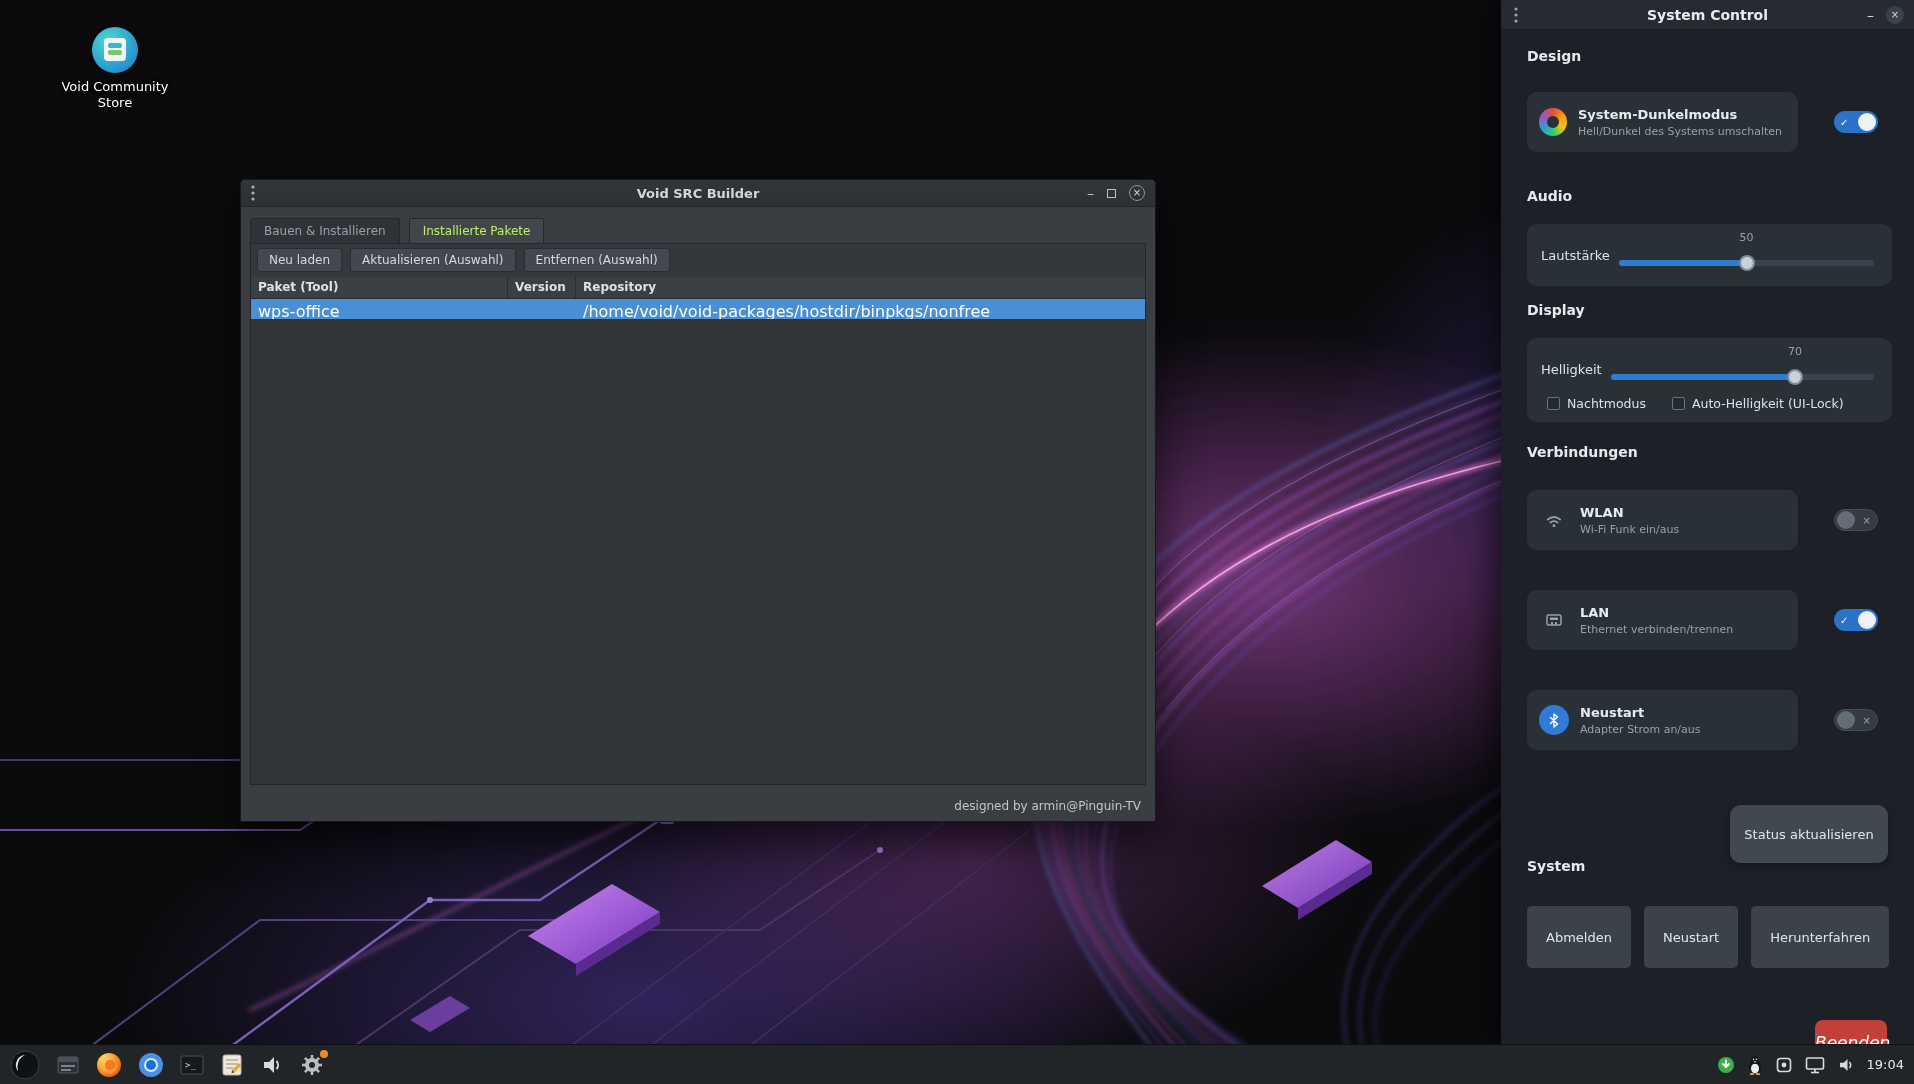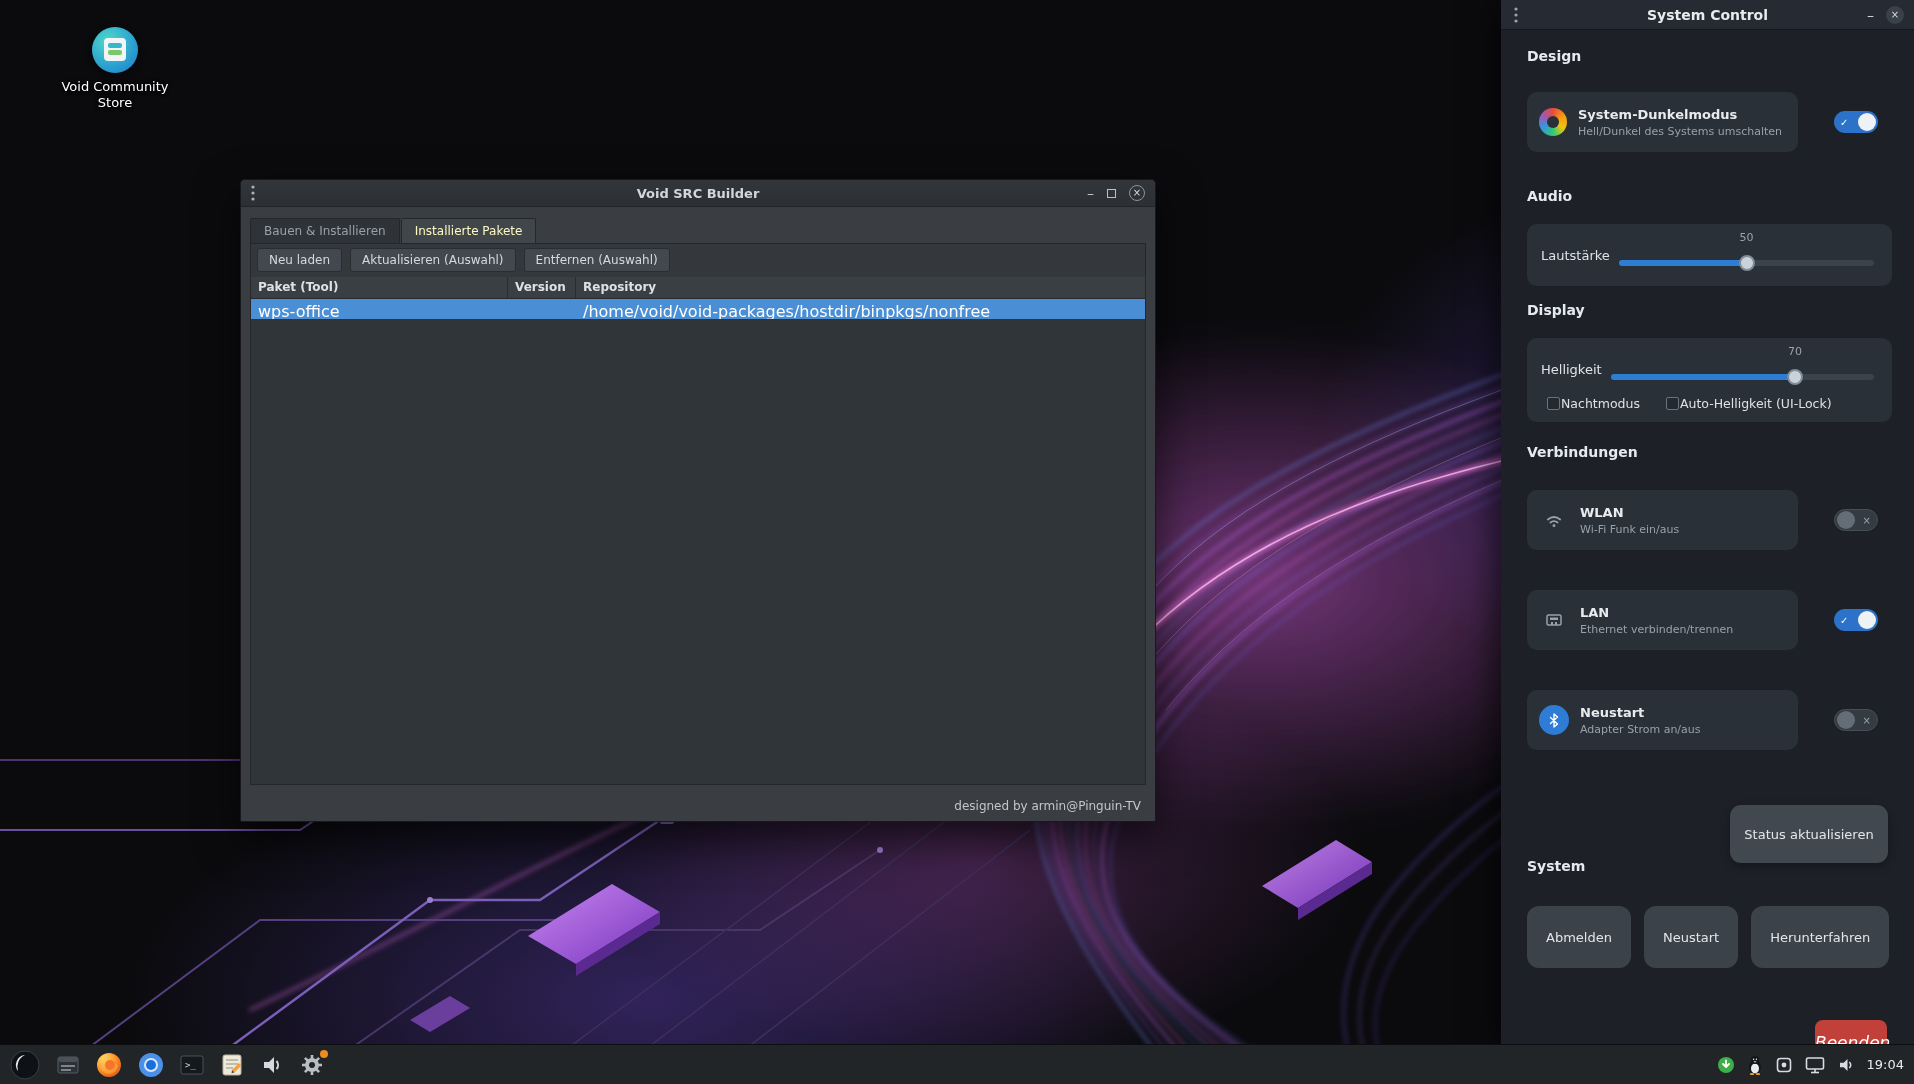--- a/index.html
+++ b/index.html
@@ -27,24 +27,24 @@
   .bw-titlebar { position:relative; height:27px; background:linear-gradient(#32363b,#2c3034);
       border-bottom:1px solid #222528; border-radius:4px 4px 0 0; display:flex; align-items:center; }
   .bw-menu { margin-left:10px; z-index:2; display:flex; }
   .bw-title { position:absolute; left:0; right:0; text-align:center; color:#d4d7d9;
       font-weight:bold; font-size:13px; }
   .bw-controls { position:absolute; right:10px; top:0; bottom:0; display:flex; align-items:center; gap:13px; z-index:2; }
   .ctl-min { color:#bcc0c3; font-size:14px; line-height:1; cursor:default; }
   .ctl-restore { width:9px; height:9px; border:1.5px solid #bcc0c3; display:inline-block; }
   .ctl-close { width:16px; height:16px; border-radius:50%; border:1px solid #8f9497; color:#d7dadd;
       font-size:10px; line-height:14px; text-align:center; display:inline-block; }
-  .bw-tabs { position:absolute; left:9px; top:38px; display:flex; gap:1px; }
+  .bw-tabs { position:absolute; left:9px; top:38px; display:flex; gap:9px; }
   .bw-tab { height:25px; line-height:25px; padding:0 13px; background:#2f3338; color:#9aa0a5;
       font-size:12px; border:1px solid #25282b; border-bottom:none; border-radius:2px 2px 0 0; }
-  .bw-tab.active { background:#41464b; color:#fef9c3; }
+  .bw-tab.active { background:#41464b; color:#bef264; }
   .bw-notebook { position:absolute; left:9px; right:9px; top:63px; bottom:36px;
       background:#34383d; border:1px solid #25282b; }
   .bw-toolbar { position:absolute; left:6px; top:4px; display:flex; gap:8px; }
   .bw-toolbar button { background:#43484e; border:1px solid #292d30; color:#d6d9db; font-size:12px;
       font-family:"DejaVu Sans", sans-serif; padding:4px 11px; border-radius:3px; }
   .bw-table { position:absolute; left:0; right:0; top:33px; bottom:0; background:#30353a; overflow:hidden; }
   .bw-thead { display:flex; height:22px; background:#3a3f44; border-bottom:1px solid #27292c; }
   .th { padding:3px 7px; font-size:12px; font-weight:bold; color:#dfe2e4; border-right:1px solid #2a2d30;
         white-space:nowrap; overflow:hidden; }
   .col-paket { width:257px; } .col-version { width:68px; } .col-repo { flex:1; border-right:none; }
@@ -90,29 +90,29 @@
 
   .p-widecard { position:absolute; left:26px; right:22px; background:#2a3037; border-radius:10px; }
   .p-label { position:absolute; left:14px; font-size:13px; color:#dfe3e7; }
   .slider { position:absolute; left:92px; right:18px; top:8px; height:46px; }
   .slider-value { position:absolute; top:-1px; transform:translateX(-50%); font-size:11px; color:#9aa3ab; }
   .slider-track { position:absolute; left:0; right:0; top:28px; height:6px; background:#3a424b; border-radius:3px; }
   .slider-fill { height:100%; background:#2d7dd2; border-radius:3px; position:relative; }
   .slider-knob { position:absolute; right:-8px; top:50%; transform:translateY(-50%); width:16px; height:16px;
       border-radius:50%; background:#c9d2da; border:2px solid #7f8c99; }
   .check-row { position:absolute; left:20px; bottom:11px; display:flex; gap:26px; }
-  .check { display:flex; align-items:center; gap:1px; font-size:12.5px; color:#dde1e5; }
+  .check { display:flex; align-items:center; gap:7px; font-size:12.5px; color:#dde1e5; }
   .checkbox-box { width:13px; height:13px; border:1px solid #6a727b; border-radius:2px; background:#232930;
       display:inline-block; flex-shrink:0; }
 
   .status-btn { position:absolute; right:26px; top:784px; width:158px; height:58px; background:#414850;
       border:none; border-radius:11px; color:#e2e6ea; font-size:13px; font-family:"DejaVu Sans", sans-serif;
       box-shadow:0 3px 8px rgba(0,0,0,.35);margin-top:21px; }
   .sys-buttons { position:absolute; left:26px; top:906px; display:flex; gap:13px; }
-  .sys-btn { height:62px; padding:4px 19px; background:#3b424a; border:none; border-radius:12px; color:#e2e6ea;
+  .sys-btn { height:62px; padding:4px 19px; background:#3b424a; border:none; border-radius:5px; color:#e2e6ea;
       font-size:13px; font-family:"DejaVu Sans", sans-serif; }
   .quit-btn { position:absolute; left:314px; top:1020px; width:72px; height:46px; background:#c2403a;
       border:none; border-radius:8px; color:#ffffff; font-size:17px; font-family:"DejaVu Sans", sans-serif;font-style:italic; }
 
   
   .taskbar { position:absolute; left:0; bottom:0; width:1914px; height:40px; background:#212528;
       border-top:1px solid #0c0e10; display:flex; align-items:center; z-index:20; }
   .tb-left { display:flex; align-items:center; gap:16px; padding-left:10px; }
   .tb-icon { display:flex; align-items:center; justify-content:center; }
   .gear-wrap { position:relative; }

